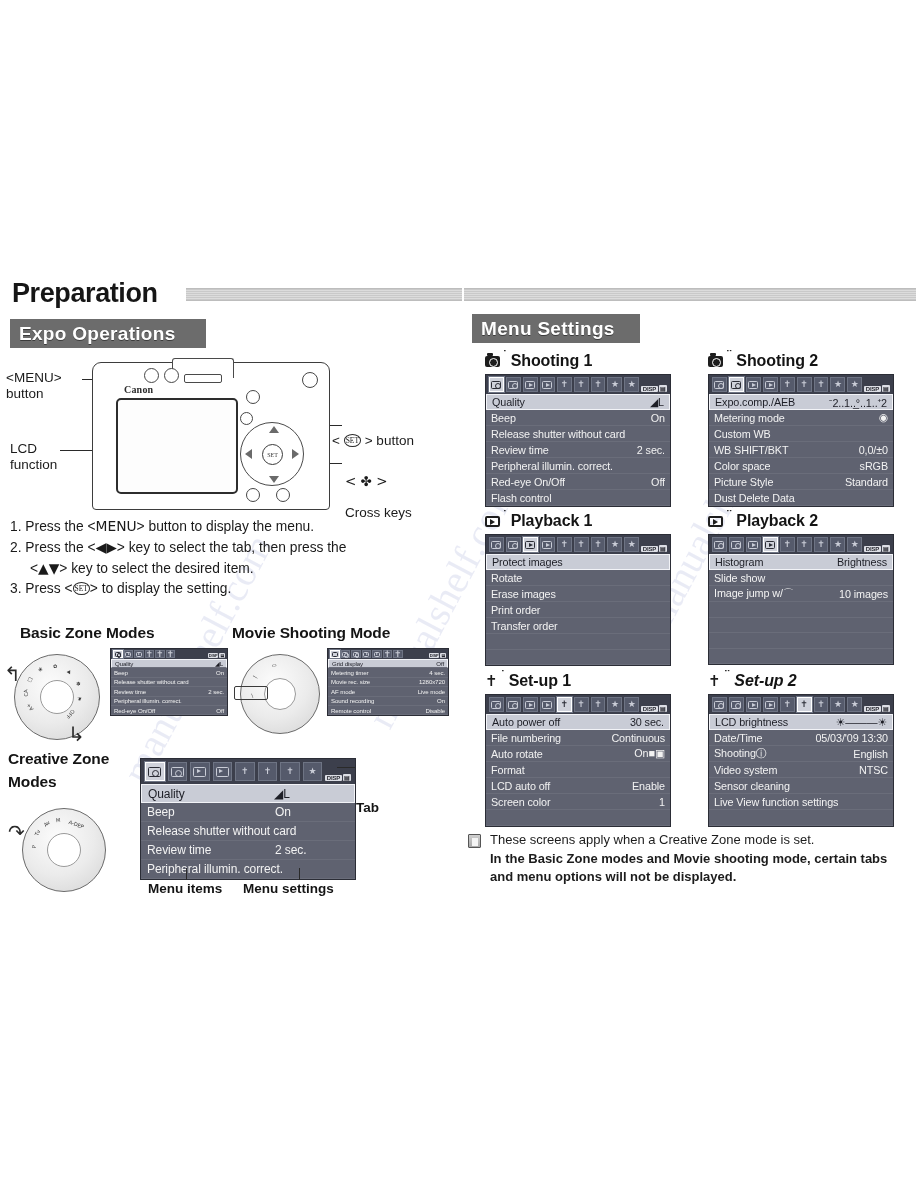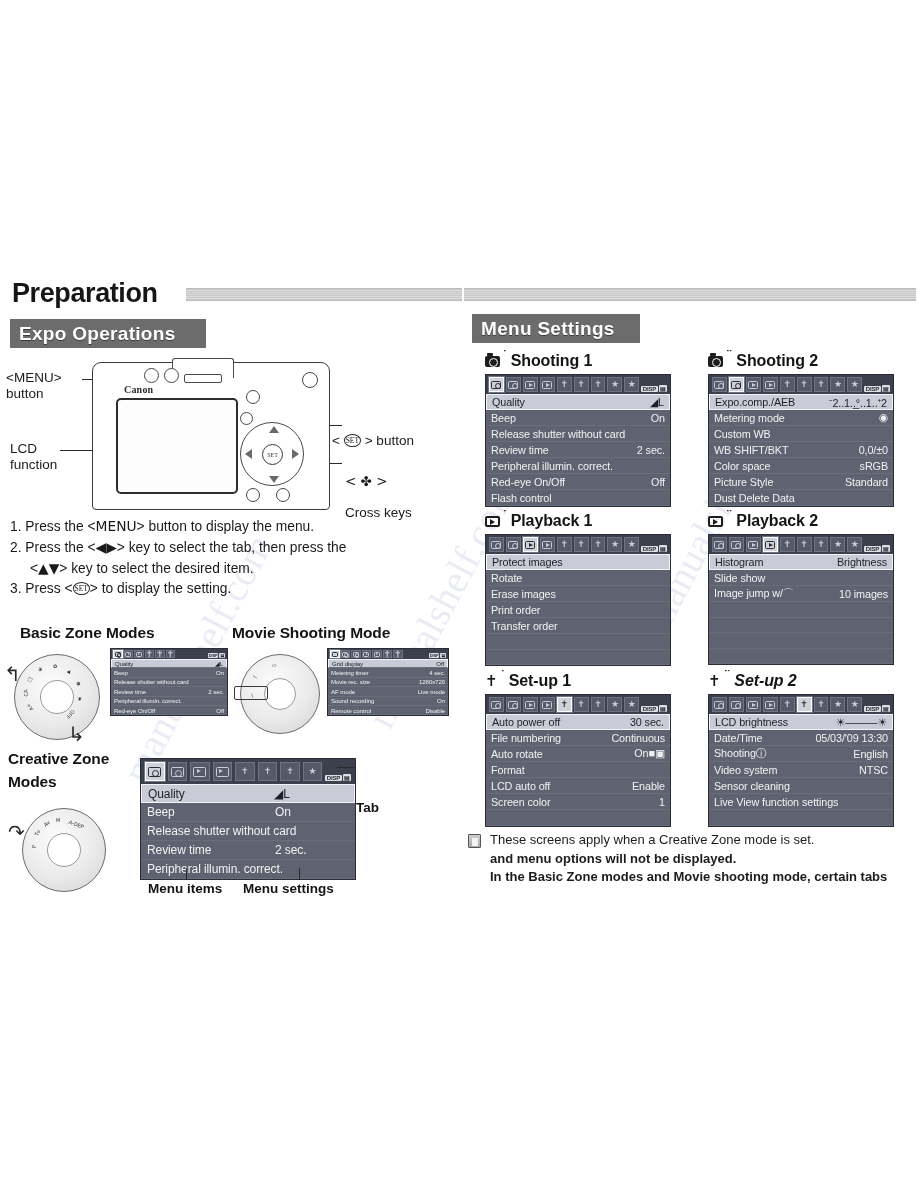--- a/index.html
+++ b/index.html
@@ -1069,18 +1069,18 @@
           </div>
           <div class="scr-spacer"></div>
         </div>
       </div>
     </div>
 
   <div class="note">
     <div class="ico"></div>
     <div class="body">
       <div>These screens apply when a Creative Zone mode is set.</div>
+      <div class="bold">In the Basic Zone modes and Movie shooting mode, certain tabs</div>
       <div class="bold">and menu options will not be displayed.</div>
-      <div class="bold">In the Basic Zone modes and Movie shooting mode, certain tabs</div>
     </div>
   </div>
 
 </div>
 
 </body></html>

